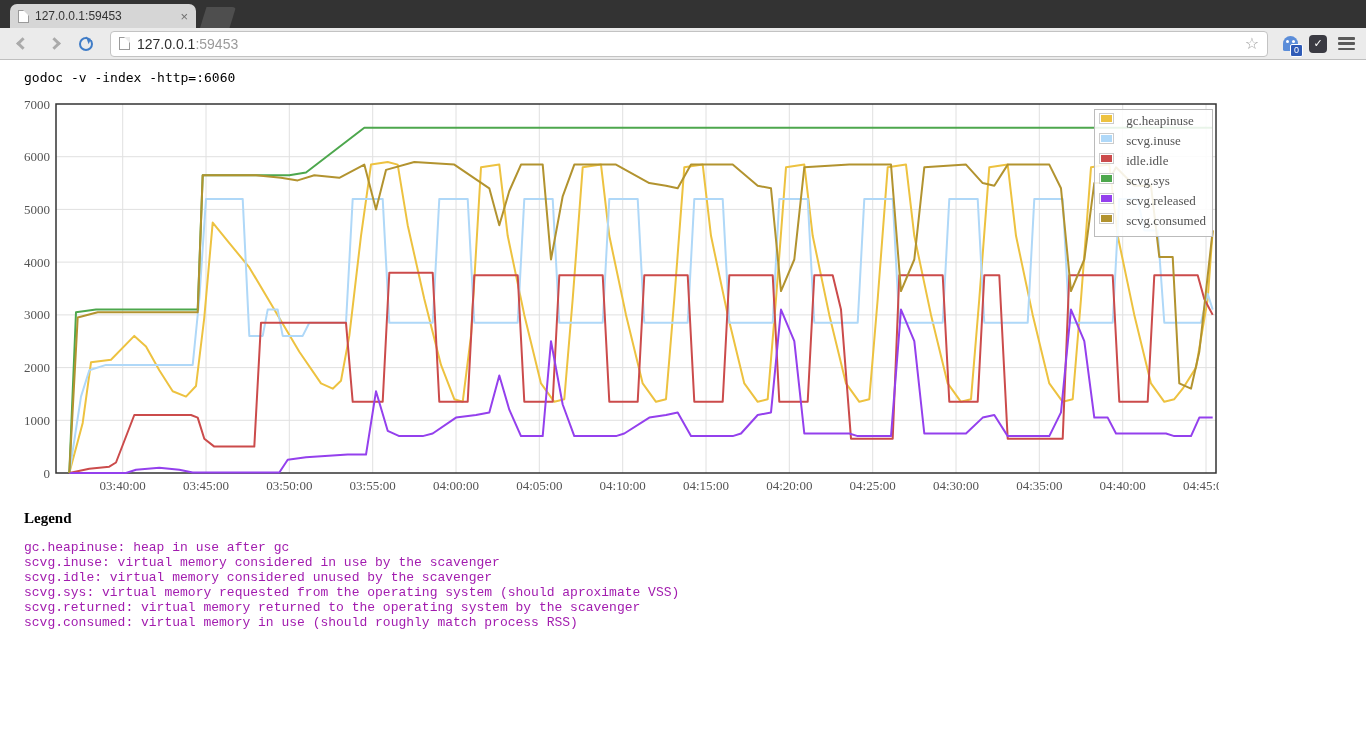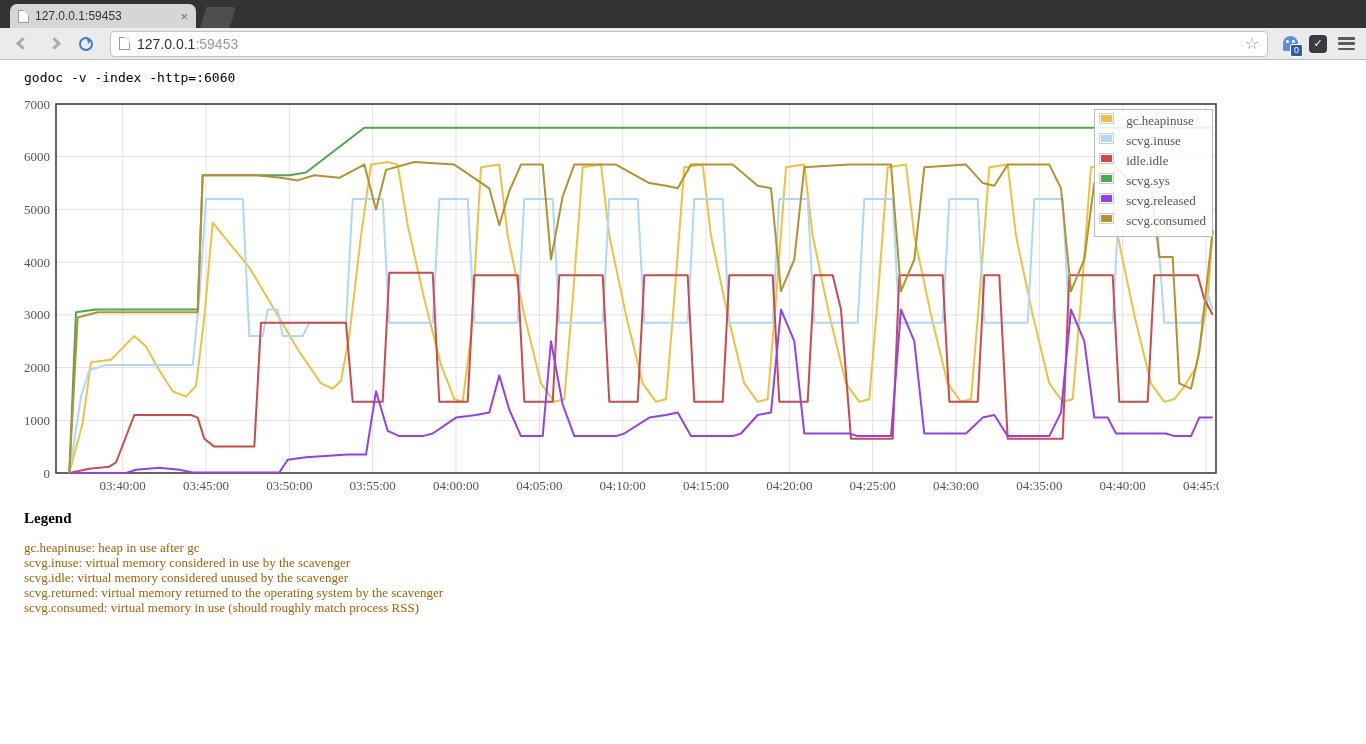--- a/index.html
+++ b/index.html
@@ -57,22 +57,22 @@
 
   .chart-legend{position:absolute;top:10px;right:6px;background:rgba(255,255,255,0.88);
        border:1px solid #bbb;padding:3px 6px 3px 4px}
   .lrow{display:flex;align-items:flex-start;gap:12px;height:20px}
   .lsw{width:15px;height:11px;border:1px solid #ccc;padding:1px;display:block;background:#fff}
   .lsw span{display:block;width:100%;height:100%}
   .llab{font-family:"Liberation Serif",serif;font-size:13px;color:#545454;white-space:nowrap}
 
   .legend-head{position:absolute;left:8px;top:449px;font-family:"Liberation Serif",serif;
        font-size:15px;font-weight:bold;color:#000}
-  .legend-lines{position:absolute;left:8px;top:479px;font-family:Liberation Serif, serif;
-       font-size:13px;color:#a16207}
+  .legend-lines{position:absolute;left:8px;top:479px;font-family:Liberation Mono, monospace;
+       font-size:13px;color:#a21caf}
   .legend-lines div{height:15px;line-height:15px;white-space:pre}
 </style>
 </head>
 <body>
 
 <div class="browser">
 
   <div class="tabstrip">
     <div class="tab">
       <span class="pageicon"></span>
@@ -208,18 +208,19 @@
             <span class="llab">scvg.consumed</span>
           </div>
         </div>
     </div>
 
     <div class="legend-head">Legend</div>
     <div class="legend-lines">
       <div>gc.heapinuse: heap in use after gc</div>
       <div>scvg.inuse: virtual memory considered in use by the scavenger</div>
       <div>scvg.idle: virtual memory considered unused by the scavenger</div>
+      <div>scvg.sys: virtual memory requested from the operating system (should aproximate VSS)</div>
       <div>scvg.returned: virtual memory returned to the operating system by the scavenger</div>
       <div>scvg.consumed: virtual memory in use (should roughly match process RSS)</div>
     </div>
   </div>
 
 </div>
 
 </body></html>

